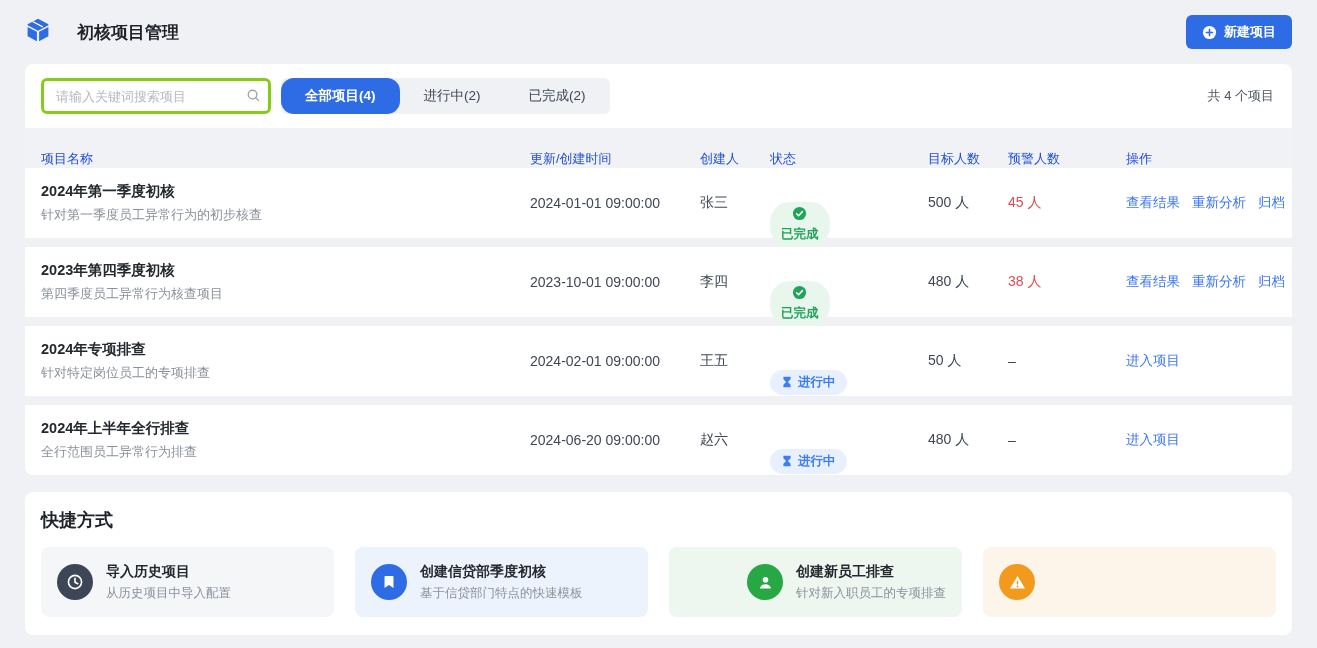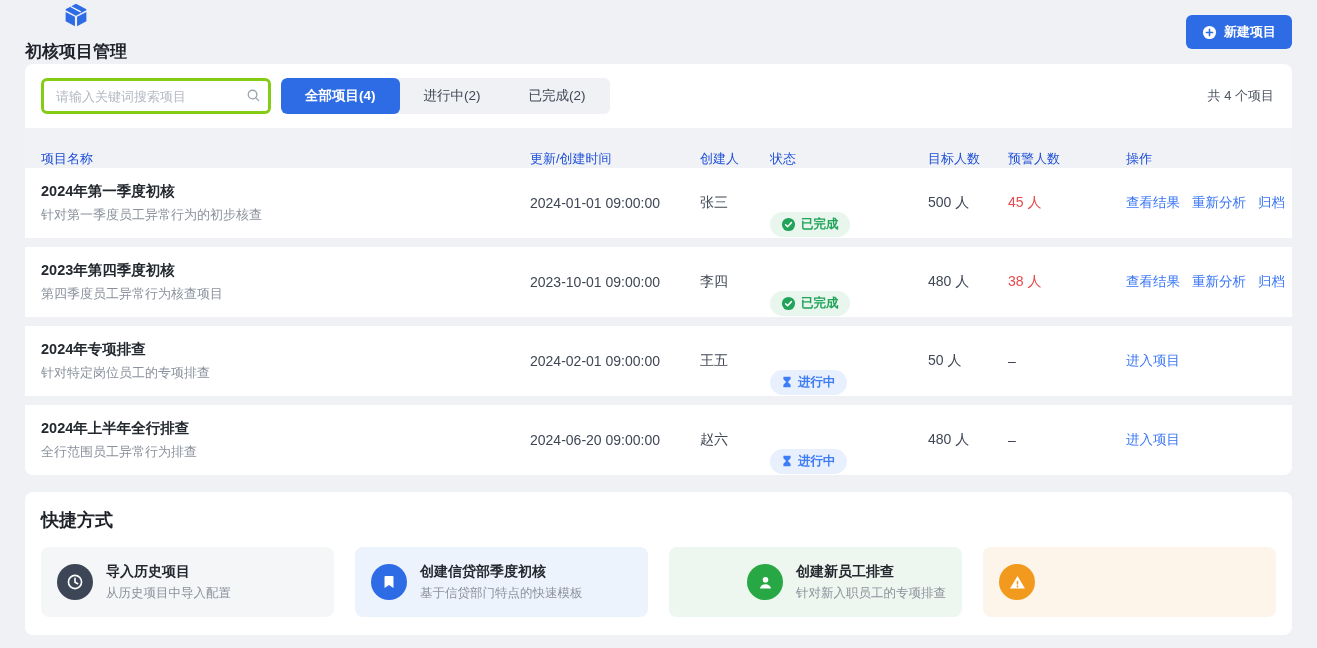--- a/index.html
+++ b/index.html
@@ -8,21 +8,21 @@
     background:#f0f1f4;
     font-family:"Liberation Sans","DejaVu Sans",sans-serif;
     color:#262b33;
   }
   .page { padding:0 25px; }
 
   
   .page-header {
     height:64px; display:flex; align-items:center; justify-content:space-between;
   }
-  .title-wrap { display:flex; align-items:center; gap:8px;flex-direction:column; }
+  .title-wrap { display:flex; align-items:center; gap:26px; }
   .title-wrap h1 { font-size:17px; font-weight:700; color:#1f2329; }
   .btn-primary {
     display:inline-flex; align-items:center; gap:7px;
     background:#2e6ce6; color:#fff; border:none; border-radius:6px;
     font-size:13px; font-weight:700; padding:8px 16px; cursor:pointer;
     font-family:inherit;
   }
 
   
   .card { background:#fff; border-radius:8px; }
@@ -38,21 +38,21 @@
   .search input::placeholder { color:#b3b9c2; }
   .search .search-ic { position:absolute; right:10px; top:10px; }
   .tabs {
     display:inline-flex; margin-left:10px; background:#f0f1f4;
     border-radius:6px; overflow:hidden;
   }
   .tab {
     height:36px; line-height:36px; padding:0 24px; font-size:13.5px;
     color:#3f4754; cursor:pointer; white-space:nowrap; border-radius:6px;
   }
-  .tab.active { background:#2e6ce6; color:#fff; font-weight:700; }
+  .tab.active { background:#2e6ce6; color:#fff; font-weight:700;border-radius:13px; }
   .count { margin-left:auto; font-size:13px; color:#4e5561; padding-right:2px; }
 
   
   .thead {
     display:flex; align-items:flex-end; height:40px; background:#f1f2f6;
     padding:0 16px; font-size:13px; color:#1d4ed8;
   }
   .tbody { background:#f0f1f4; display:flex; flex-direction:column; gap:9px; }
   .row {
     display:flex; align-items:center; height:70px; background:#fff; padding:0 16px;
@@ -66,21 +66,21 @@
   .col-warn   { width:118px; }
   .col-actions{ width:150px; display:flex; gap:12px; }
   .p-name { font-size:14.5px; font-weight:700; color:#24292f; margin-bottom:5px; }
   .p-desc { font-size:13px; color:#8b919c; }
   .cell { font-size:14px; color:#3f4754; }
   .warn-danger { color:#e5494d; }
   .badge {
     display:inline-flex; align-items:center; gap:5px;
     padding:4px 11px; border-radius:20px; font-size:12.5px; font-weight:700;
   }
-  .badge.done    { background:#e8f6ed; color:#22a35a; }
+  .badge.done    { background:#e8f6ed; color:#22a35a;flex-direction:column; }
   .badge.running { background:#e9f0fd; color:#3d7df5; }
   .link { font-size:13.5px; color:#3875f6; cursor:pointer; white-space:nowrap; }
 
   
   .shortcuts-card { margin-top:17px; padding:16px 16px 18px; }
   .shortcuts-card h2 { font-size:18px; font-weight:700; color:#1f2329; margin-bottom:15px; }
   .shortcut-grid { display:grid; grid-template-columns:repeat(4,1fr); gap:21px; }
   .shortcut {
     display:flex; align-items:center; gap:13px; height:70px;
     border-radius:8px; padding:0 16px; cursor:pointer;

